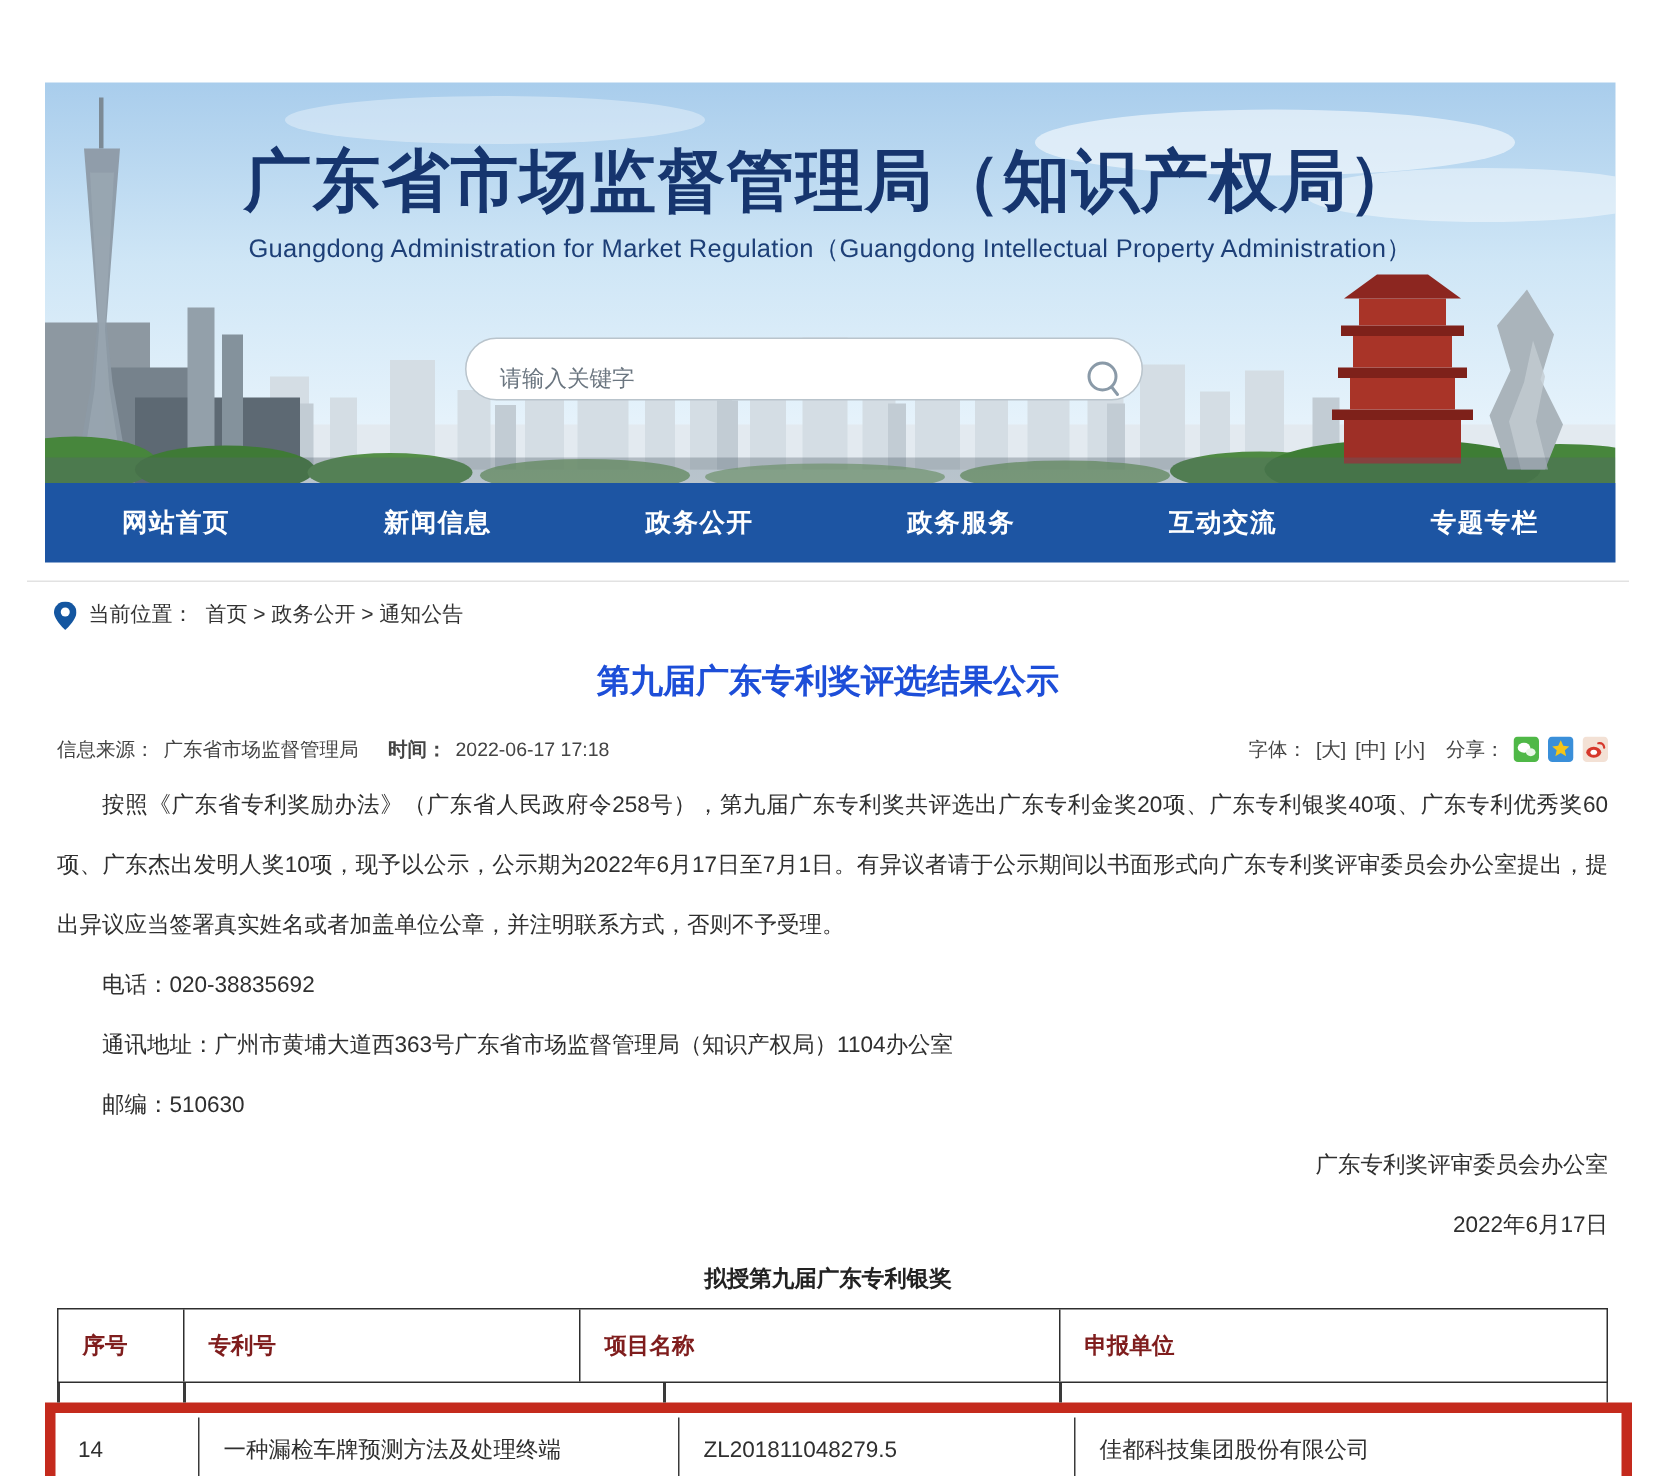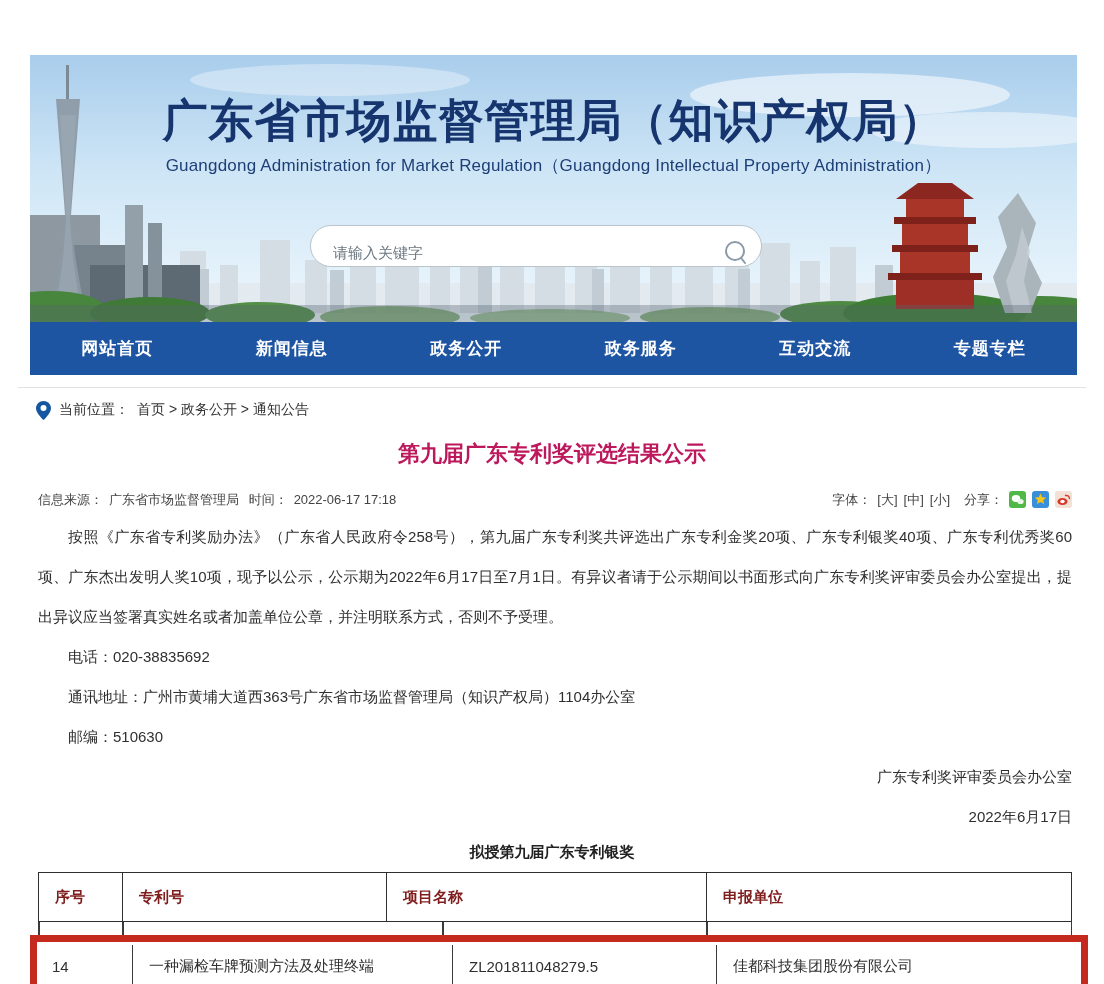--- a/index.html
+++ b/index.html
@@ -43,21 +43,21 @@
     letter-spacing:1px;white-space:nowrap;
   }
   .sep{height:1px;background:#e2e2e2;margin:0 18px;}
   
   .breadcrumb{
     margin:11px 0 0 36px;display:flex;align-items:center;gap:8px;
     font-size:14px;color:#333;height:22px;
   }
   
   .page-title{
-    margin:18px 0 0 0;text-align:center;font-size:22px;font-weight:bold;color:#be185d;
+    margin:18px 0 0 0;text-align:center;font-size:22px;font-weight:bold;color:#1d4ed8;
   }
   .meta{
     margin:22px 32px 0 38px;display:flex;justify-content:space-between;align-items:center;
     font-size:13px;color:#444;
   }
   .meta .left span{margin-right:6px;}
   .meta .right{display:flex;align-items:flex-start;gap:6px;}
   .meta .fsz{cursor:pointer;color:#444;}
   .share-ico{display:inline-flex;width:17px;height:17px;cursor:pointer;vertical-align:middle;}
   .content{margin:8px 32px 0 38px;font-size:15px;color:#2f2f2f;}
@@ -205,21 +205,21 @@
   </svg>
   <span>当前位置：</span>
   <span>首页 &gt; 政务公开 &gt; 通知公告</span>
 </div>
 
 <h1 class="page-title">第九届广东专利奖评选结果公示</h1>
 
 <div class="meta">
   <div class="left">
     <span>信息来源：</span><span>广东省市场监督管理局</span>
-    <span style="">时间：</span><span>2022-06-17 17:18</span>
+    <span style="margin-left:10px;font-weight:bold;">时间：</span><span>2022-06-17 17:18</span>
   </div>
   <div class="right">
     <span>字体：</span>
     <span class="fsz">[大]</span>
     <span class="fsz">[中]</span>
     <span class="fsz">[小]</span>
     <span style="margin-left:8px;">分享：</span>
     <span class="share-ico">
       <svg width="17" height="17" viewBox="0 0 17 17">
         <rect x="0" y="0" width="17" height="17" rx="3" fill="#4fb847"></rect>

